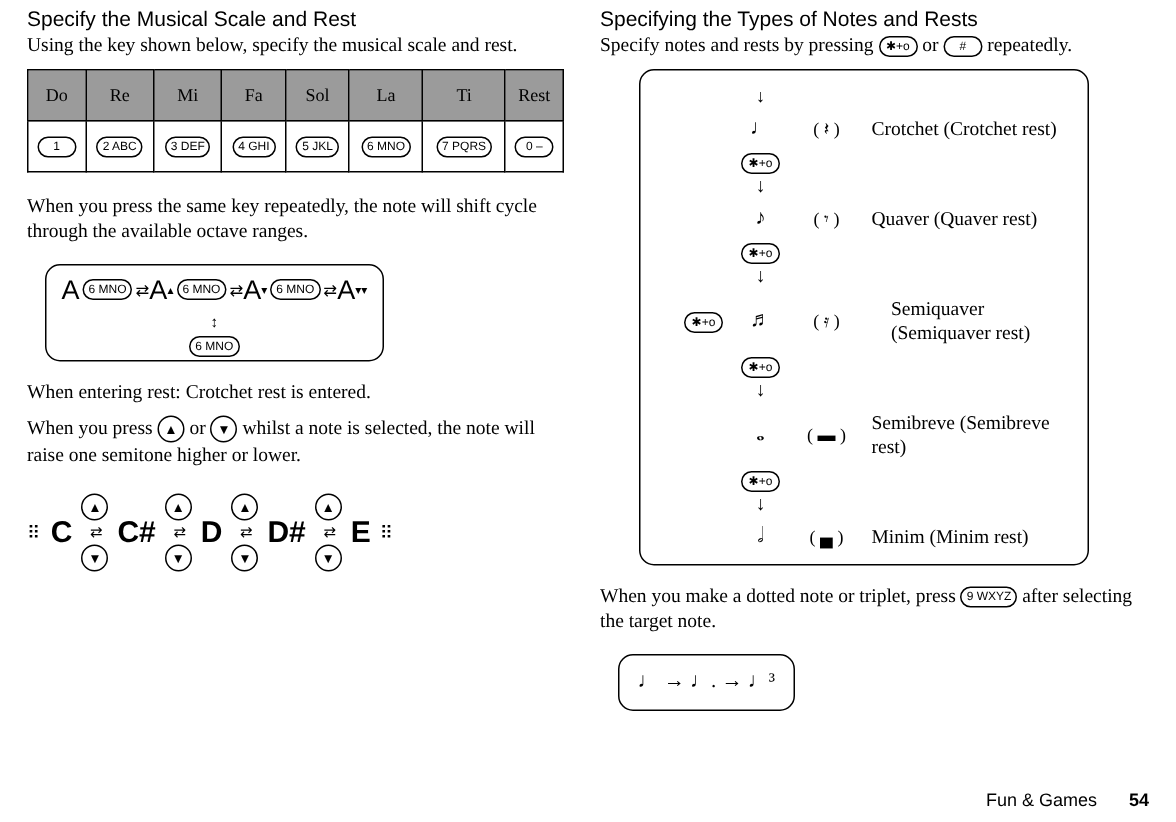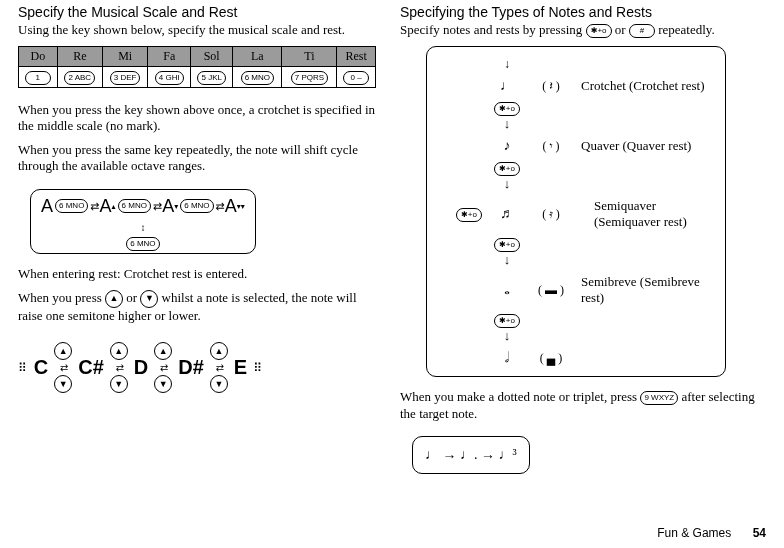--- a/index.html
+++ b/index.html
@@ -26,21 +26,21 @@
   p { line-height: 1.25; margin-bottom: 8px; }
 
   table.scale {
     border-collapse: collapse;
     width: 100%;
     margin: 6px 0 14px 0;
   }
   table.scale th, table.scale td {
     border: 1px solid #000;
     text-align: center;
-    height: 20px;
+    height: 34px;
     font-size: 12px;
     font-weight: normal;
   }
   table.scale th {
     background: #9b9b9b;
     color: #000;
   }
   table.scale td { padding: 2px 0; }
 
   .keycap {
@@ -156,21 +156,20 @@
         <td><span class="keycap">3 DEF</span></td>
         <td><span class="keycap">4 GHI</span></td>
         <td><span class="keycap">5 JKL</span></td>
         <td><span class="keycap">6 MNO</span></td>
         <td><span class="keycap">7 PQRS</span></td>
         <td><span class="keycap">0 ‒</span></td>
       </tr>
     </tbody>
       </table>
 
-    <p>When you press the key shown above once, a crotchet is specified in the middle scale (no mark).</p>
     <p>When you press the same key repeatedly, the note will shift cycle through the available octave ranges.</p>
 
     <div class="figure-box" style="padding:6px 10px 2px 10px;">
       <div class="oct-row">
         <span class="aglyph">A</span>
         <span class="keycap">6 MNO</span>
         <span class="dblarrow">⇄</span>
         <span class="aglyph">A<span class="sup">▴</span></span>
         <span class="keycap">6 MNO</span>
         <span class="dblarrow">⇄</span>
@@ -261,20 +260,21 @@
       <div class="key-mid" style="grid-row:7;"><span class="keycap">✱+o</span> ↓</div>
 
       <div class="icon-col" style="grid-row:8;">𝅝</div>
       <div class="rest-col" style="grid-row:8;">( <span>▬</span> )</div>
       <div class="lab-col" style="grid-row:8;">Semibreve (Semibreve rest)</div>
 
       <div class="key-mid" style="grid-row:9;"><span class="keycap">✱+o</span> ↓</div>
 
       <div class="icon-col" style="grid-row:10;">𝅗𝅥</div>
       <div class="rest-col" style="grid-row:10;">( <span>▄</span> )</div>
+      <div class="lab-col" style="grid-row:10;">Minim (Minim rest)</div>
     </div>
 
     <p>
       <span>When you make a dotted note or triplet, press </span>
       <span class="keycap">9 WXYZ</span>
       <span> after selecting the target note.</span>
     </p>
 
     <div class="small-box">♩ → ♩. → ♩³</div>
   </div>

